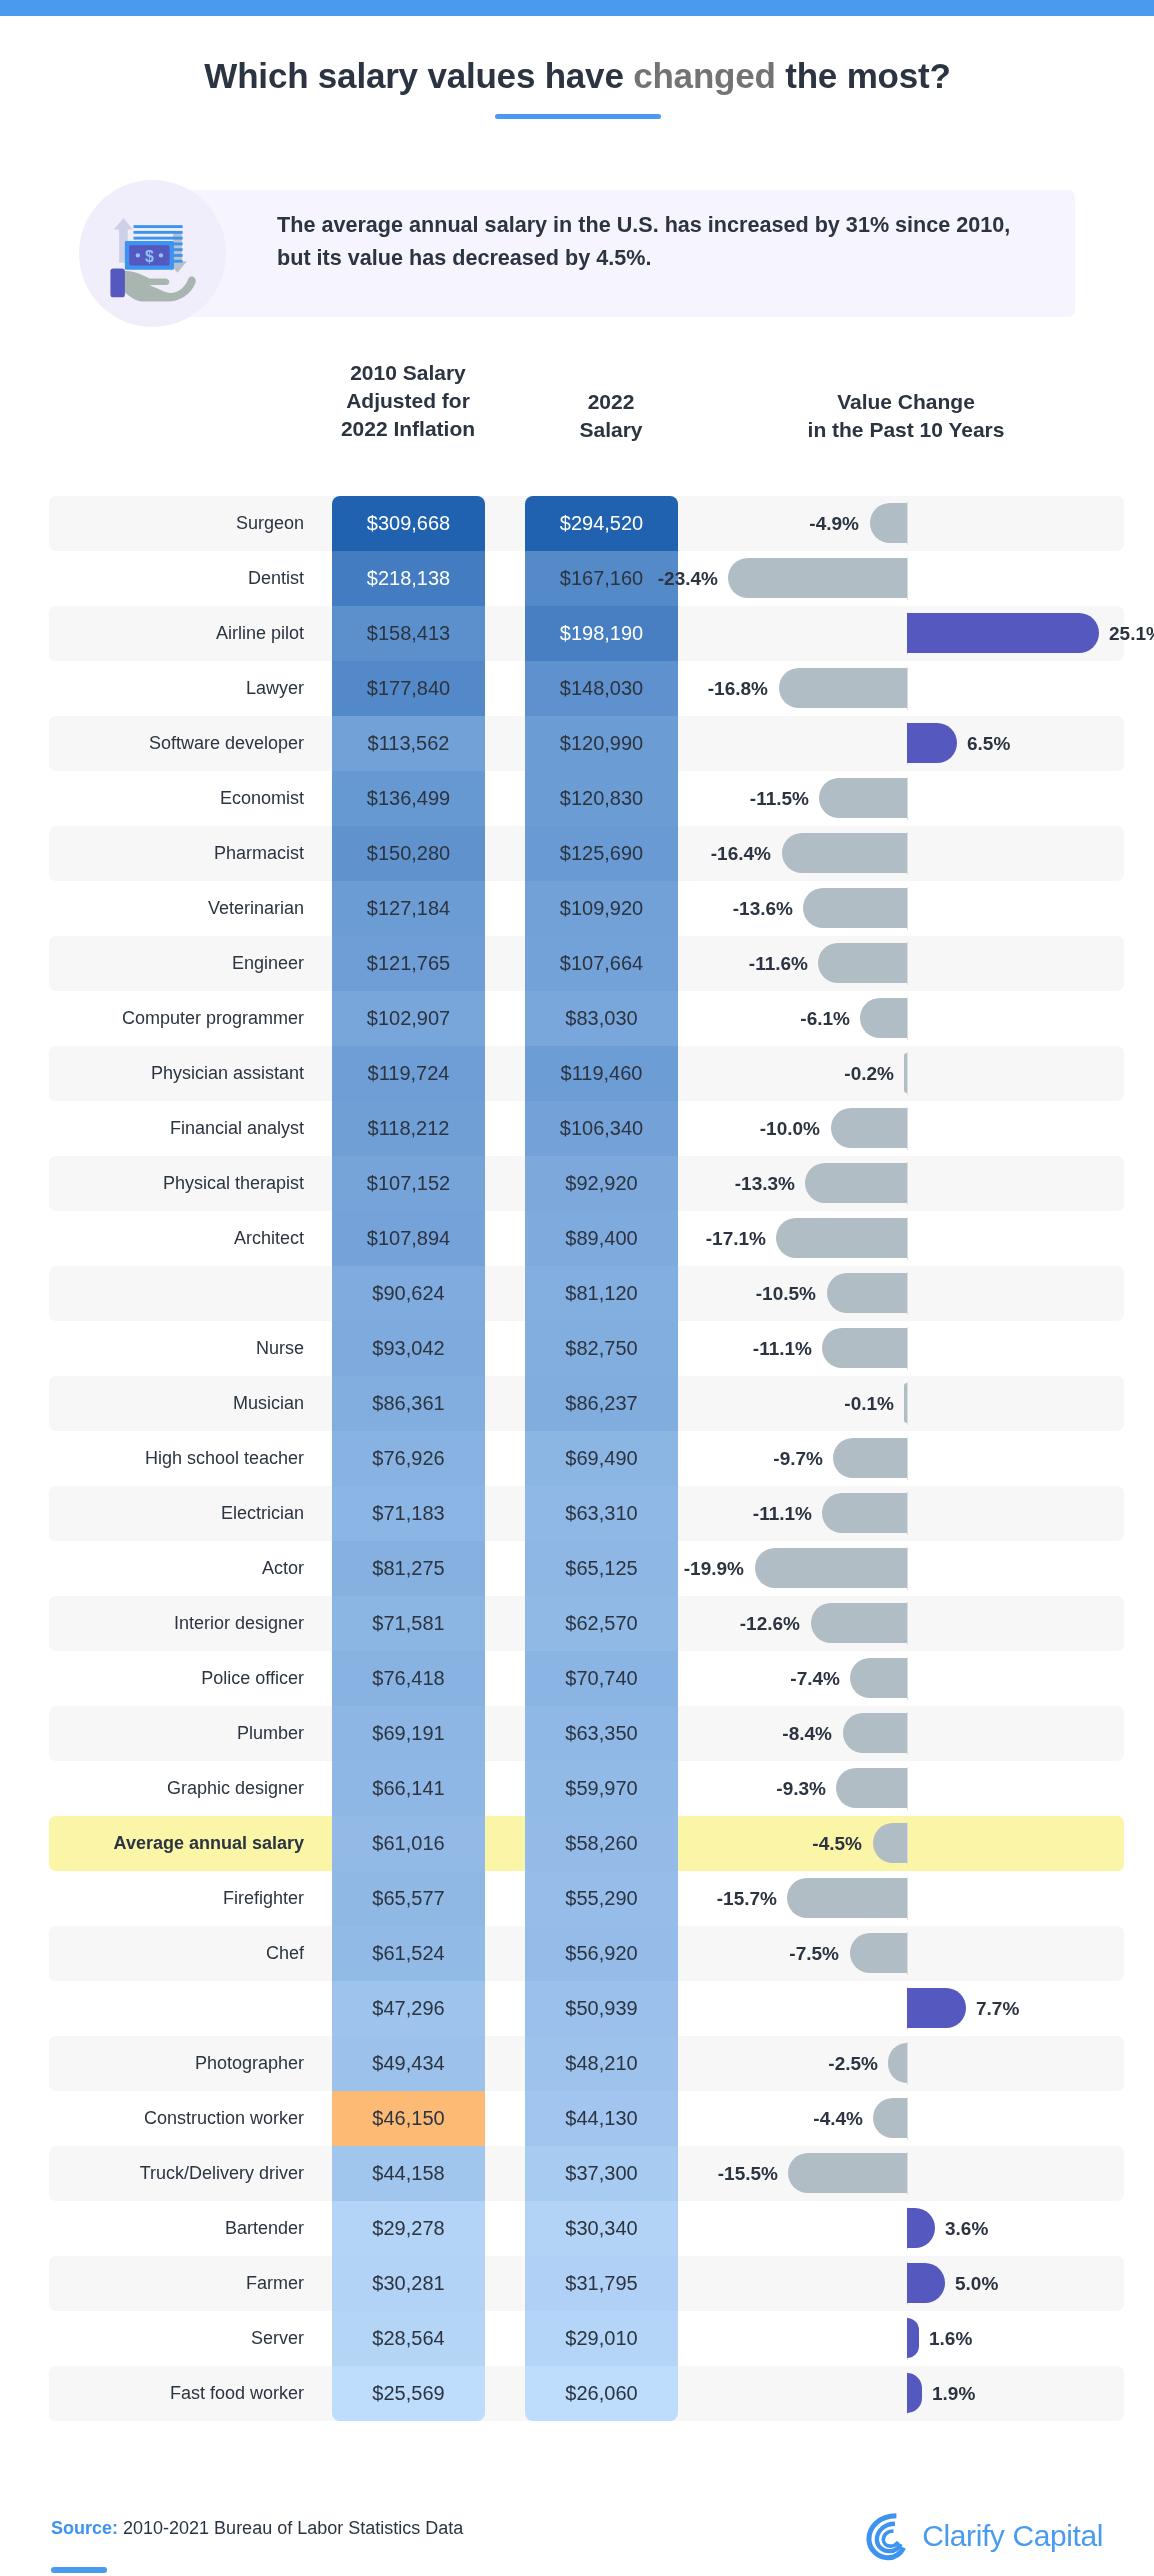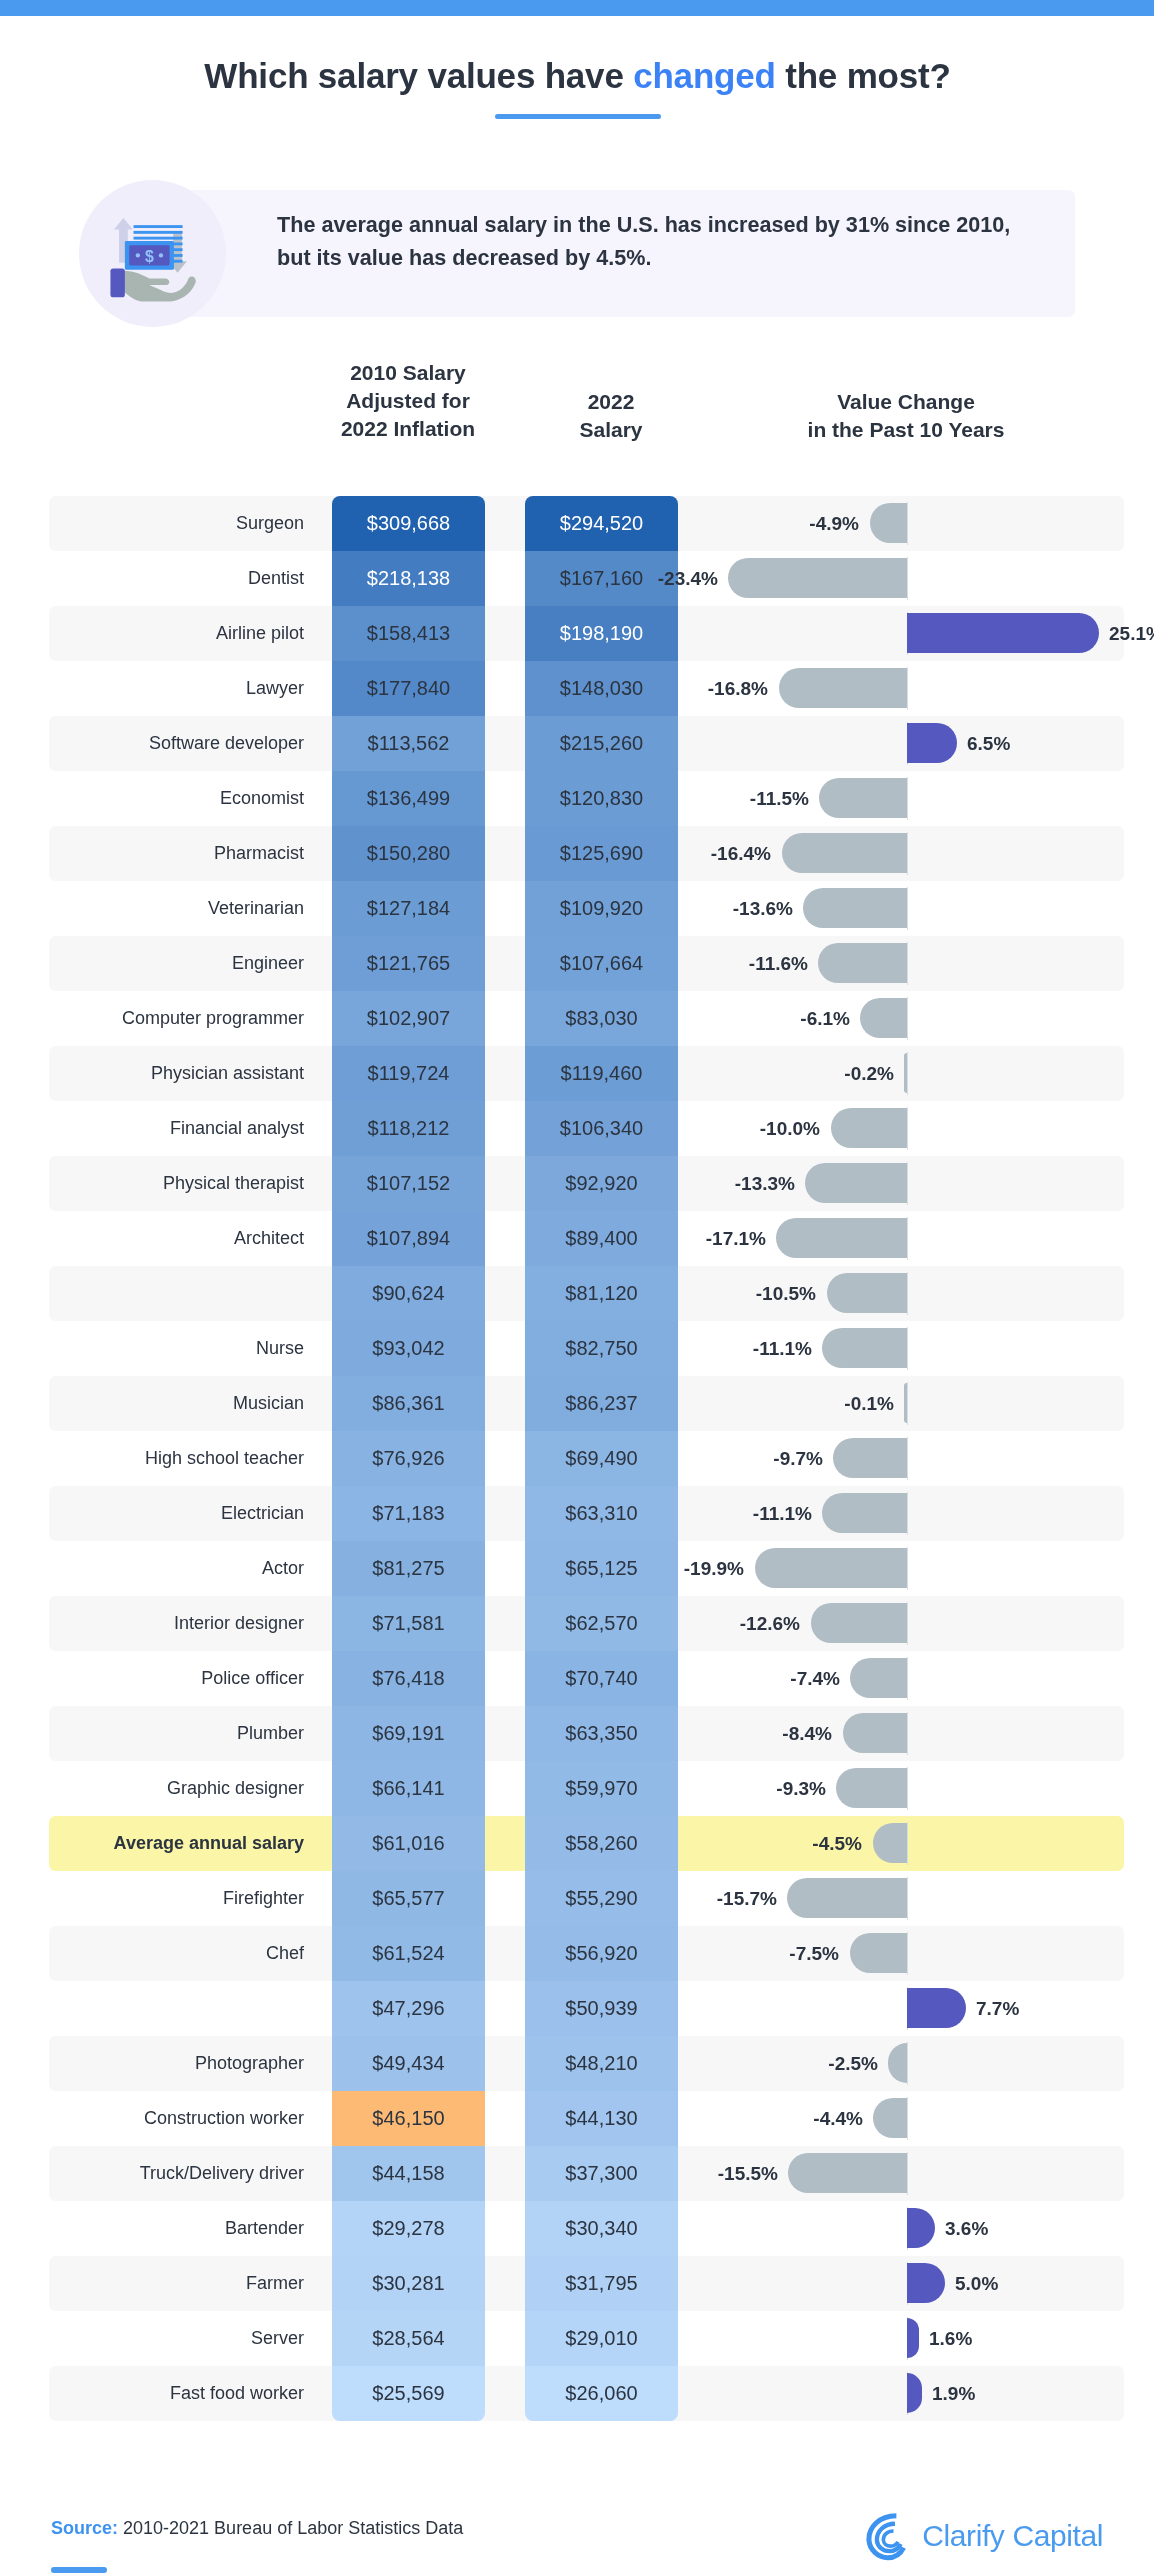--- a/index.html
+++ b/index.html
@@ -31,21 +31,21 @@
     width: 1155px;
     text-align: center;
   }
   .title {
     font-size: 35px;
     font-weight: 700;
     color: #2b3440;
     letter-spacing: -0.2px;
     line-height: 1.15;
   }
-  .title .hl { color: #3b82f6; }
+  .title .hl { color: #737373; }
   .title-rule {
     margin: 17.3px auto 0;
     width: 166px; height: 5px;
     border-radius: 2.9px;
     background: #4a9bf0;
   }
 
   
   .callout {
     position: absolute;
@@ -309,21 +309,21 @@
       <div class="cell c2 " style="background:rgb(94,145,205)">$148,030</div>
       <div class="barzone">
         <div class="axis"></div>
         <div class="bar neg" style="width:128px"></div>
         <div class="barlabel left" style="right:356px">-16.8%</div>
       </div>
       </div>
       <div class="row odd">
       <div class="job">Software developer</div>
       <div class="cell c1 " style="background:rgb(114,161,215)">$113,562</div>
-      <div class="cell c2 " style="background:rgb(108,156,212)">$215,260</div>
+      <div class="cell c2 " style="background:rgb(108,156,212)">$120,990</div>
       <div class="barzone">
         <div class="axis"></div>
         <div class="bar pos" style="width:50px"></div>
         <div class="barlabel right" style="left:265px">6.5%</div>
       </div>
       </div>
       <div class="row even">
       <div class="job">Economist</div>
       <div class="cell c1 " style="background:rgb(102,152,210)">$136,499</div>
       <div class="cell c2 " style="background:rgb(108,156,212)">$120,830</div>

